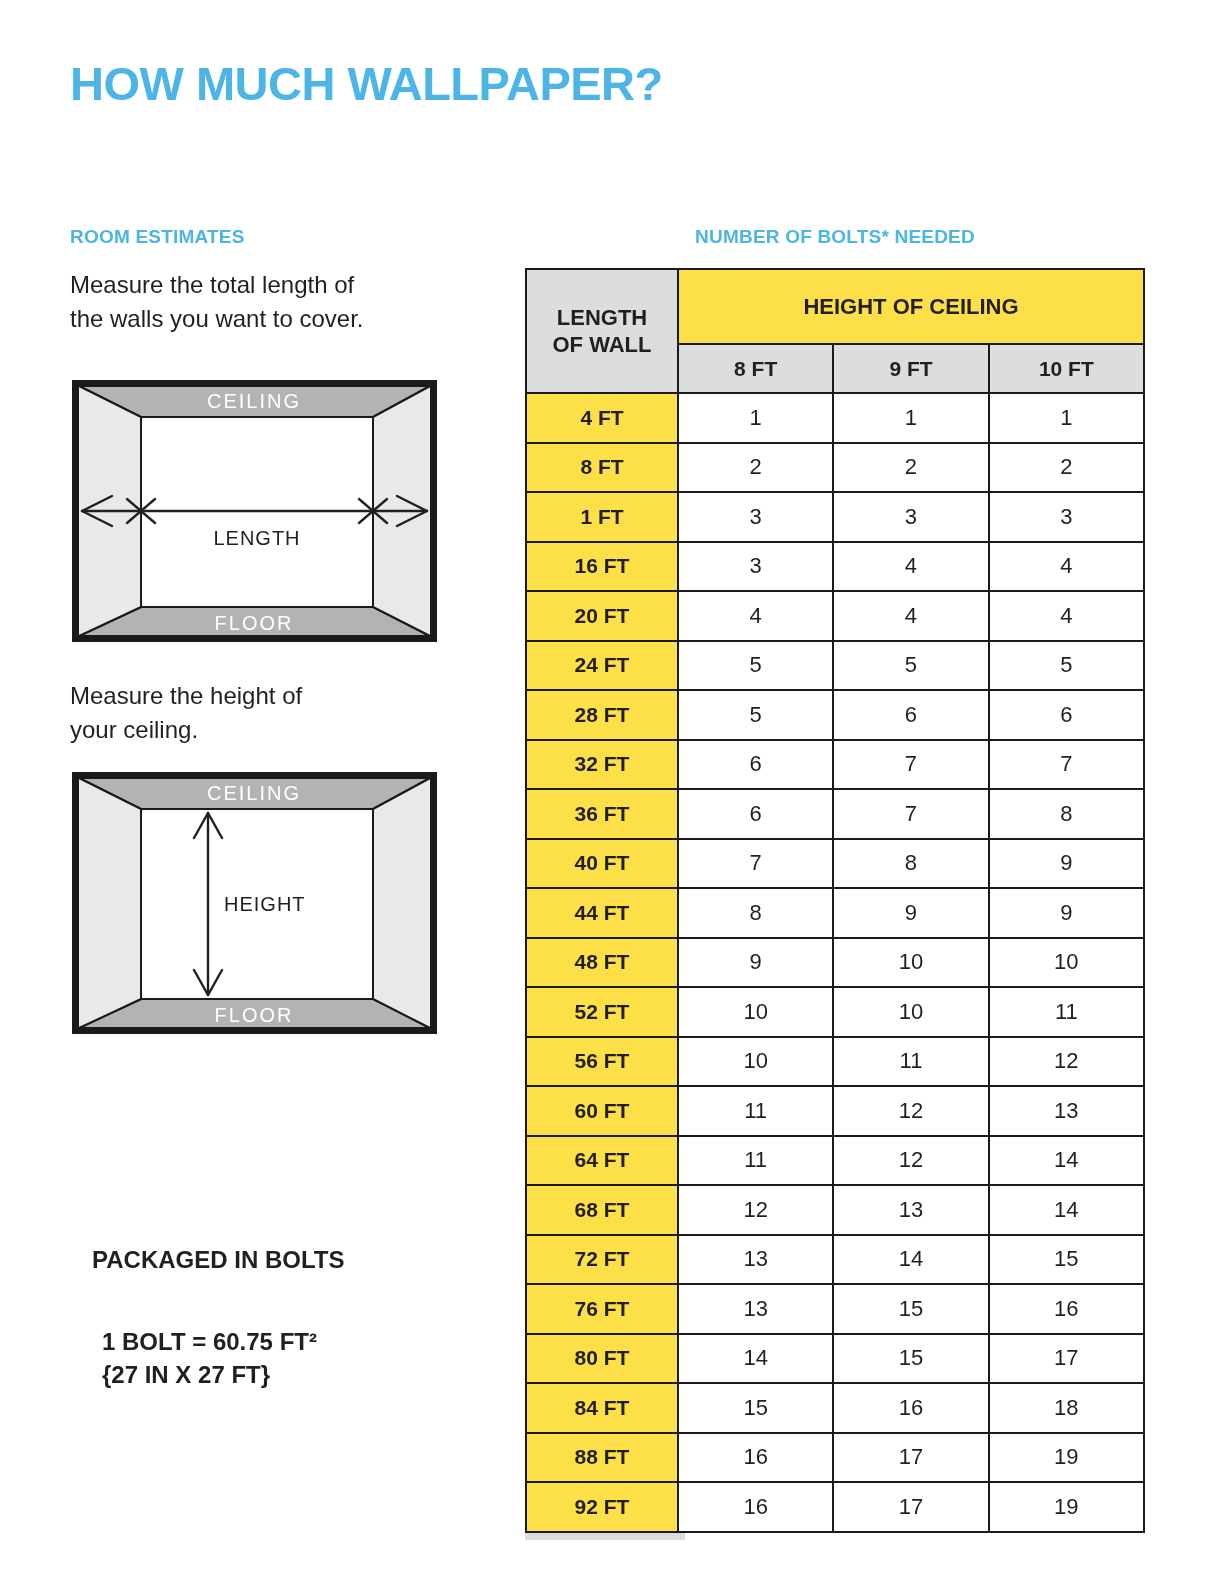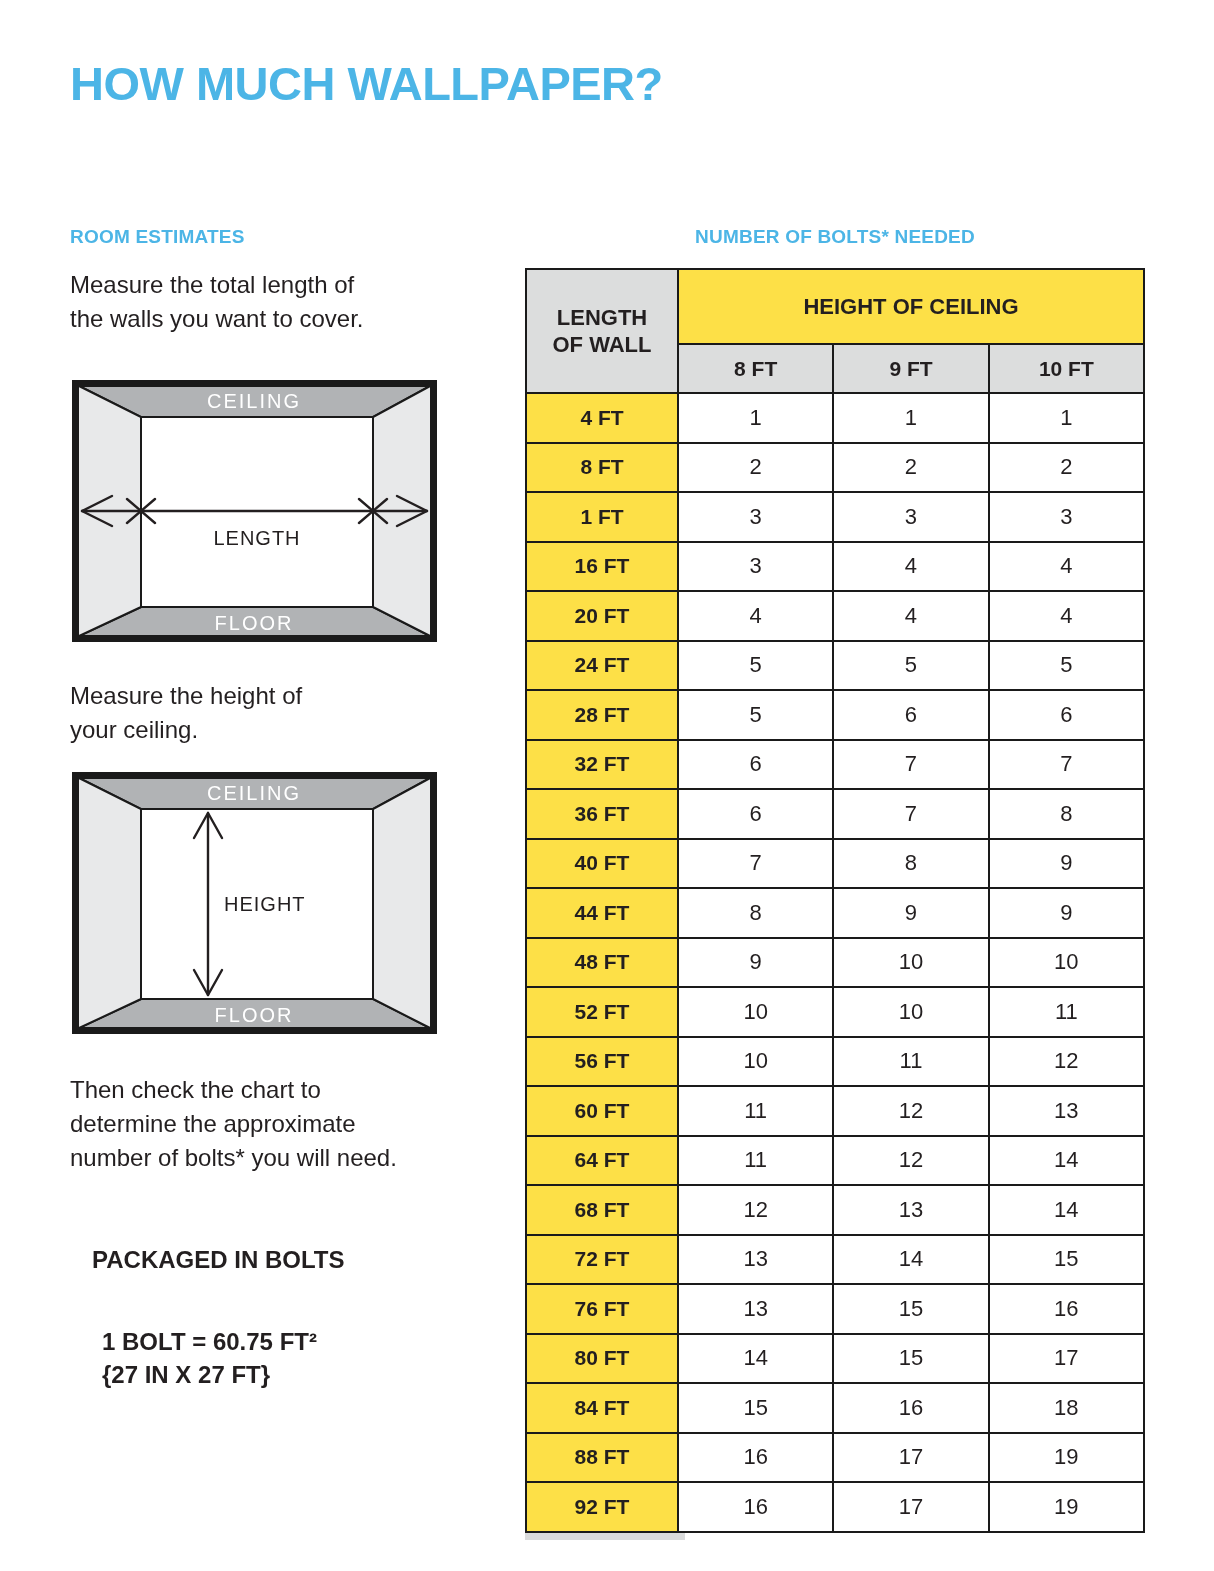--- a/index.html
+++ b/index.html
@@ -115,23 +115,20 @@
     <g class="dim">
       <line x1="136" y1="41" x2="136" y2="223"></line>
       <path d="M136,41 L122,66 M136,41 L150,66"></path>
       <path d="M136,223 L122,198 M136,223 L150,198"></path>
     </g>
     <text class="svg-label-light" x="182" y="28" text-anchor="middle">CEILING</text>
     <text class="svg-label-dark" x="152" y="139" text-anchor="start">HEIGHT</text>
     <text class="svg-label-light" x="182" y="250" text-anchor="middle">FLOOR</text>
   </svg>
 
-  <div class="abs para p3">Then check the chart to
-determine the approximate
-number of bolts* you will need.</div>
 
   <div class="abs note">
     <div class="line2">PACKAGED IN BOLTS</div>
   </div>
 
   <div class="abs boltinfo">
     <div>1 BOLT = 60.75 FT²</div>
     <div>{27 IN X 27 FT}</div>
   </div>
 

